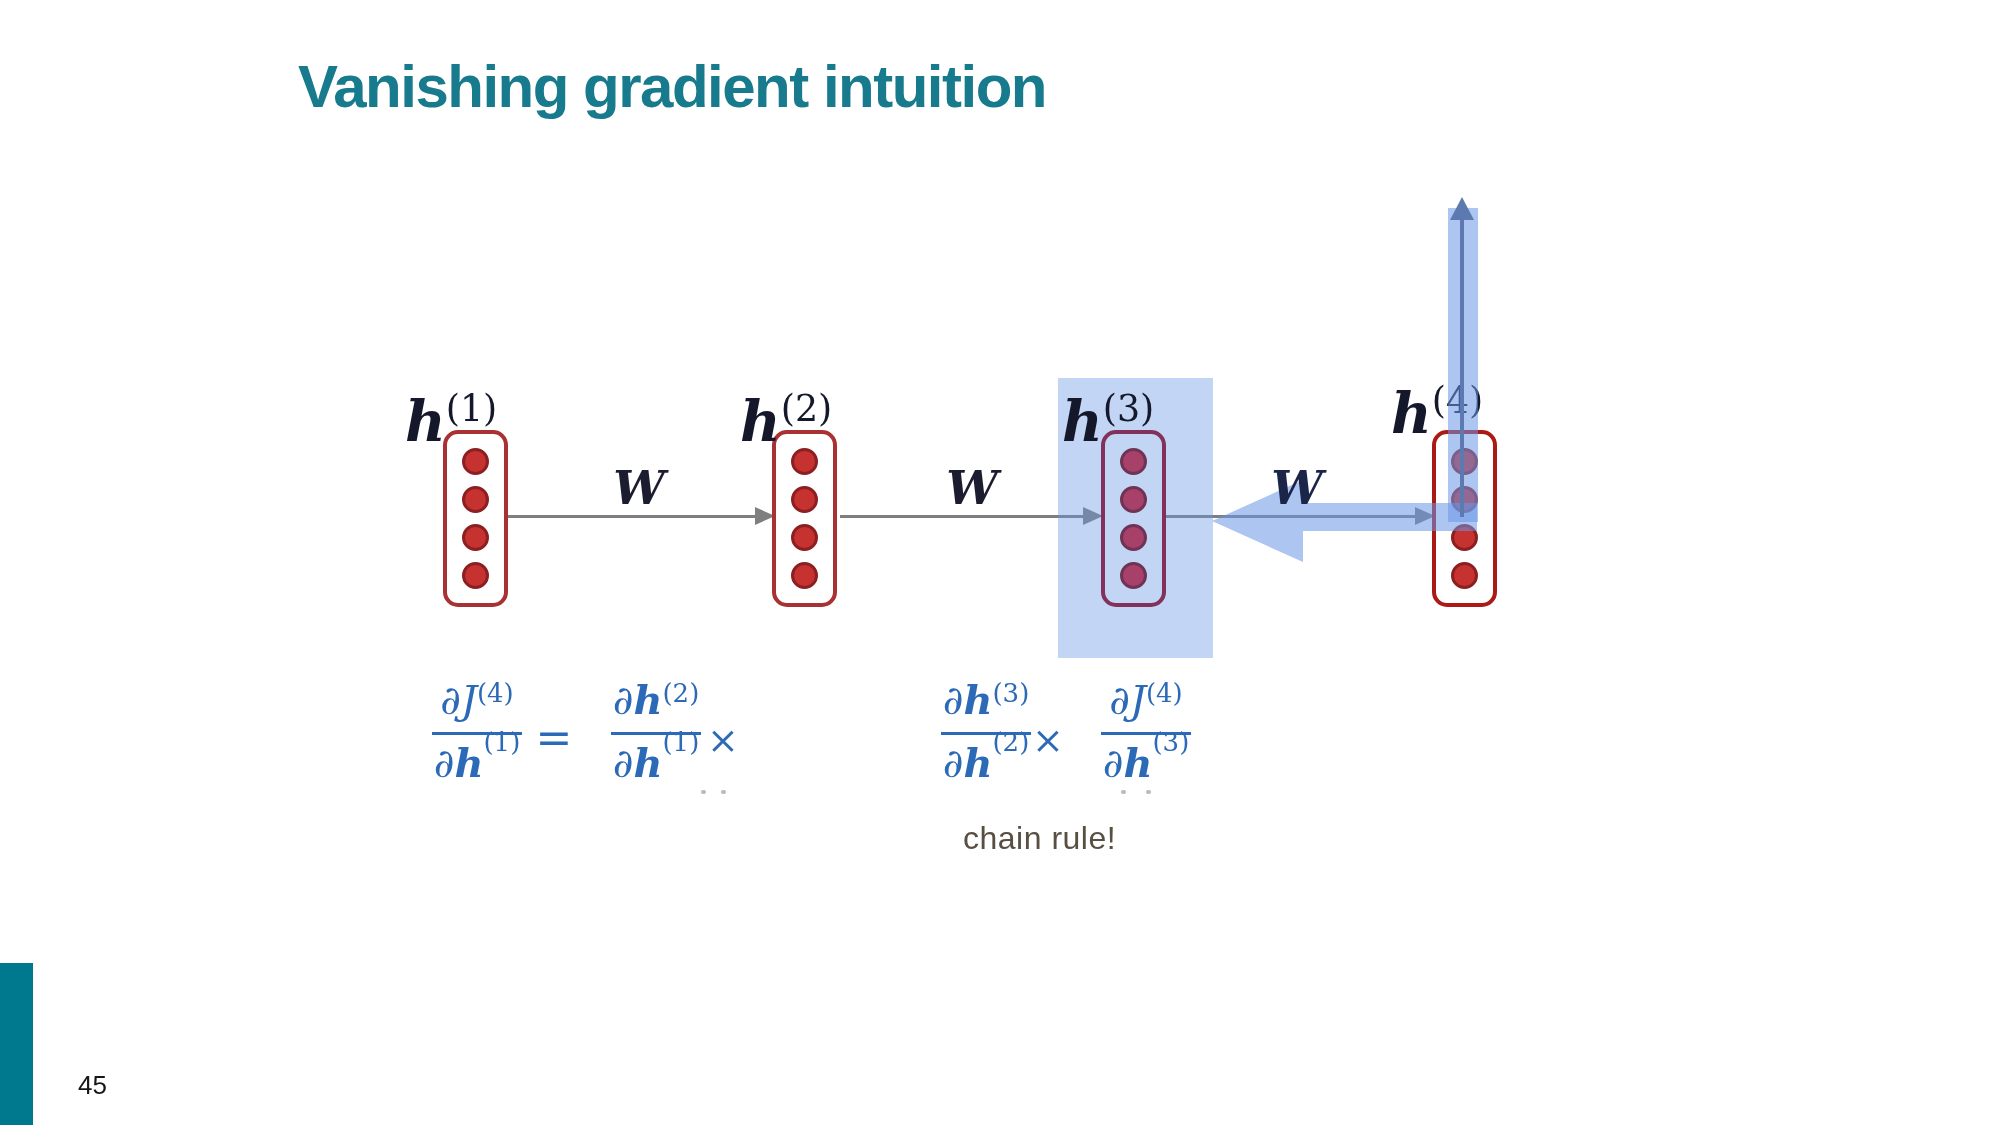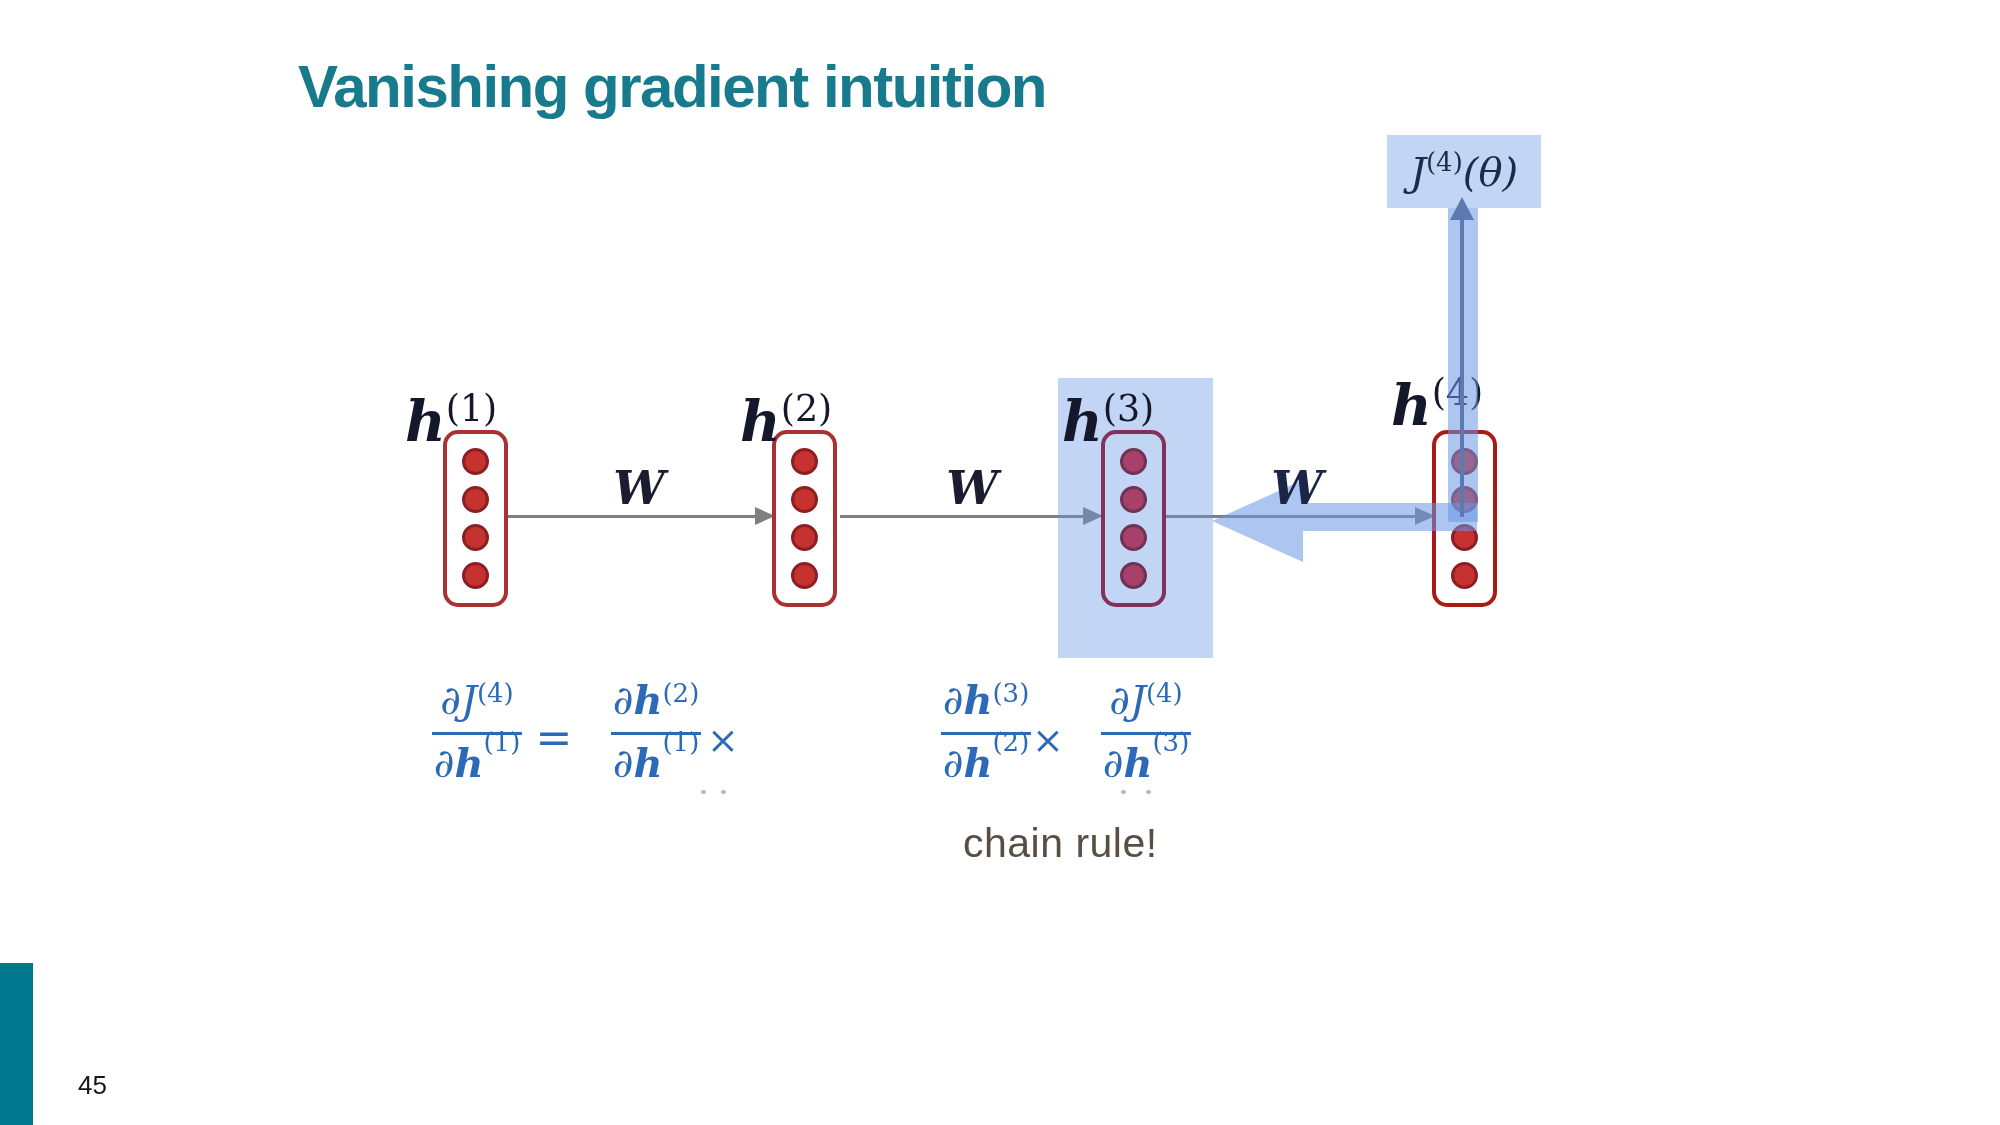--- a/index.html
+++ b/index.html
@@ -83,21 +83,21 @@
         font-family:"DejaVu Serif",serif;color:#2c6ab8;}
   .num,.den{height:40px;display:flex;align-items:flex-end;justify-content:center;
         font-size:40px;line-height:1;white-space:nowrap;}
   .den{margin-top:8px;align-items:flex-start;}
   .fbar{width:90px;height:3px;background:#2c6ab8;margin-top:12px;}
   .eqsign{font-family:"DejaVu Serif",serif;color:#2c6ab8;font-size:44px;transform:translateX(-50%);}
   .times{font-family:"DejaVu Serif",serif;color:#2c6ab8;font-size:38px;transform:translateX(-50%);}
 
   .artifact-dot{width:5px;height:4px;border-radius:2px;background:rgba(120,120,120,0.5);}
 
-  .note{font-size:41px;color:#594e42;letter-spacing:0.5px;white-space:nowrap;}
+  .note{font-size:32px;color:#594e42;letter-spacing:0.5px;white-space:nowrap;}
   .pagenum{font-size:26px;color:#161616;}
 </style>
 </head>
 <body>
 
 <div id="stage">
 
   <div class="abs corner-red"></div>
   <div class="abs corner-teal"></div>
 
@@ -108,21 +108,21 @@
   <div class="abs gline" style="left:840px;top:515px;width:243px;z-index:1"></div>
   <div class="abs ghead" style="left:1083px;top:507px;z-index:1"></div>
   <div class="abs gline" style="left:1166px;top:515px;width:249px;z-index:1"></div>
   <div class="abs ghead" style="left:1415px;top:507px;z-index:1"></div>
 
   <div class="abs hl-box" style="left:1058px;top:378px;width:155px;height:280px;z-index:2"></div>
 
   <div class="abs math state-label" style="left:405px;top:388px;z-index:4"><span class="var-h">h</span><span class="msup">(1)</span></div>
   <div class="abs math state-label" style="left:740px;top:388px;z-index:4"><span class="var-h">h</span><span class="msup">(2)</span></div>
   <div class="abs math state-label" style="left:1062px;top:388px;z-index:4"><span class="var-h">h</span><span class="msup">(3)</span></div>
-  <div class="abs math state-label" style="left:1391px;top:372px;z-index:4"><span class="var-h">h</span><span class="msup">(4)</span></div>
+  <div class="abs math state-label" style="left:1391px;top:380px;z-index:4"><span class="var-h">h</span><span class="msup">(4)</span></div>
 
   <div class="abs cell" style="left:443px;top:430px;z-index:3">
     <span class="neuron"></span>
       <span class="neuron"></span>
       <span class="neuron"></span>
       <span class="neuron"></span>
   </div>
   <div class="abs cell" style="left:772px;top:430px;z-index:3">
     <span class="neuron"></span>
       <span class="neuron"></span>
@@ -135,23 +135,20 @@
       <span class="neuron"></span>
       <span class="neuron"></span>
   </div>
   <div class="abs cell bright" style="left:1432px;top:430px;z-index:3">
     <span class="neuron"></span>
       <span class="neuron"></span>
       <span class="neuron"></span>
       <span class="neuron"></span>
   </div>
 
-  <div class="abs loss-box" style="z-index:4">
-    <div class="math loss-label"><span class="var-j">J</span><span class="msup">(4)</span><span class="var-j">(θ)</span></div>
-  </div>
 
   <div class="abs band" style="left:1448px;top:208px;width:30px;height:314px;z-index:5"></div>
   <div class="abs band" style="left:1303px;top:503px;width:174px;height:28px;z-index:5"></div>
   <div class="abs big-head" style="left:1212px;top:480px;z-index:5"></div>
 
   <div class="abs up-line" style="left:1460px;top:218px;height:299px;z-index:6"></div>
   <div class="abs up-head" style="left:1450px;top:197px;z-index:6"></div>
 
   <div class="abs wlabel" style="left:639px;top:461px;z-index:7">W</div>
   <div class="abs wlabel" style="left:972px;top:461px;z-index:7">W</div>

